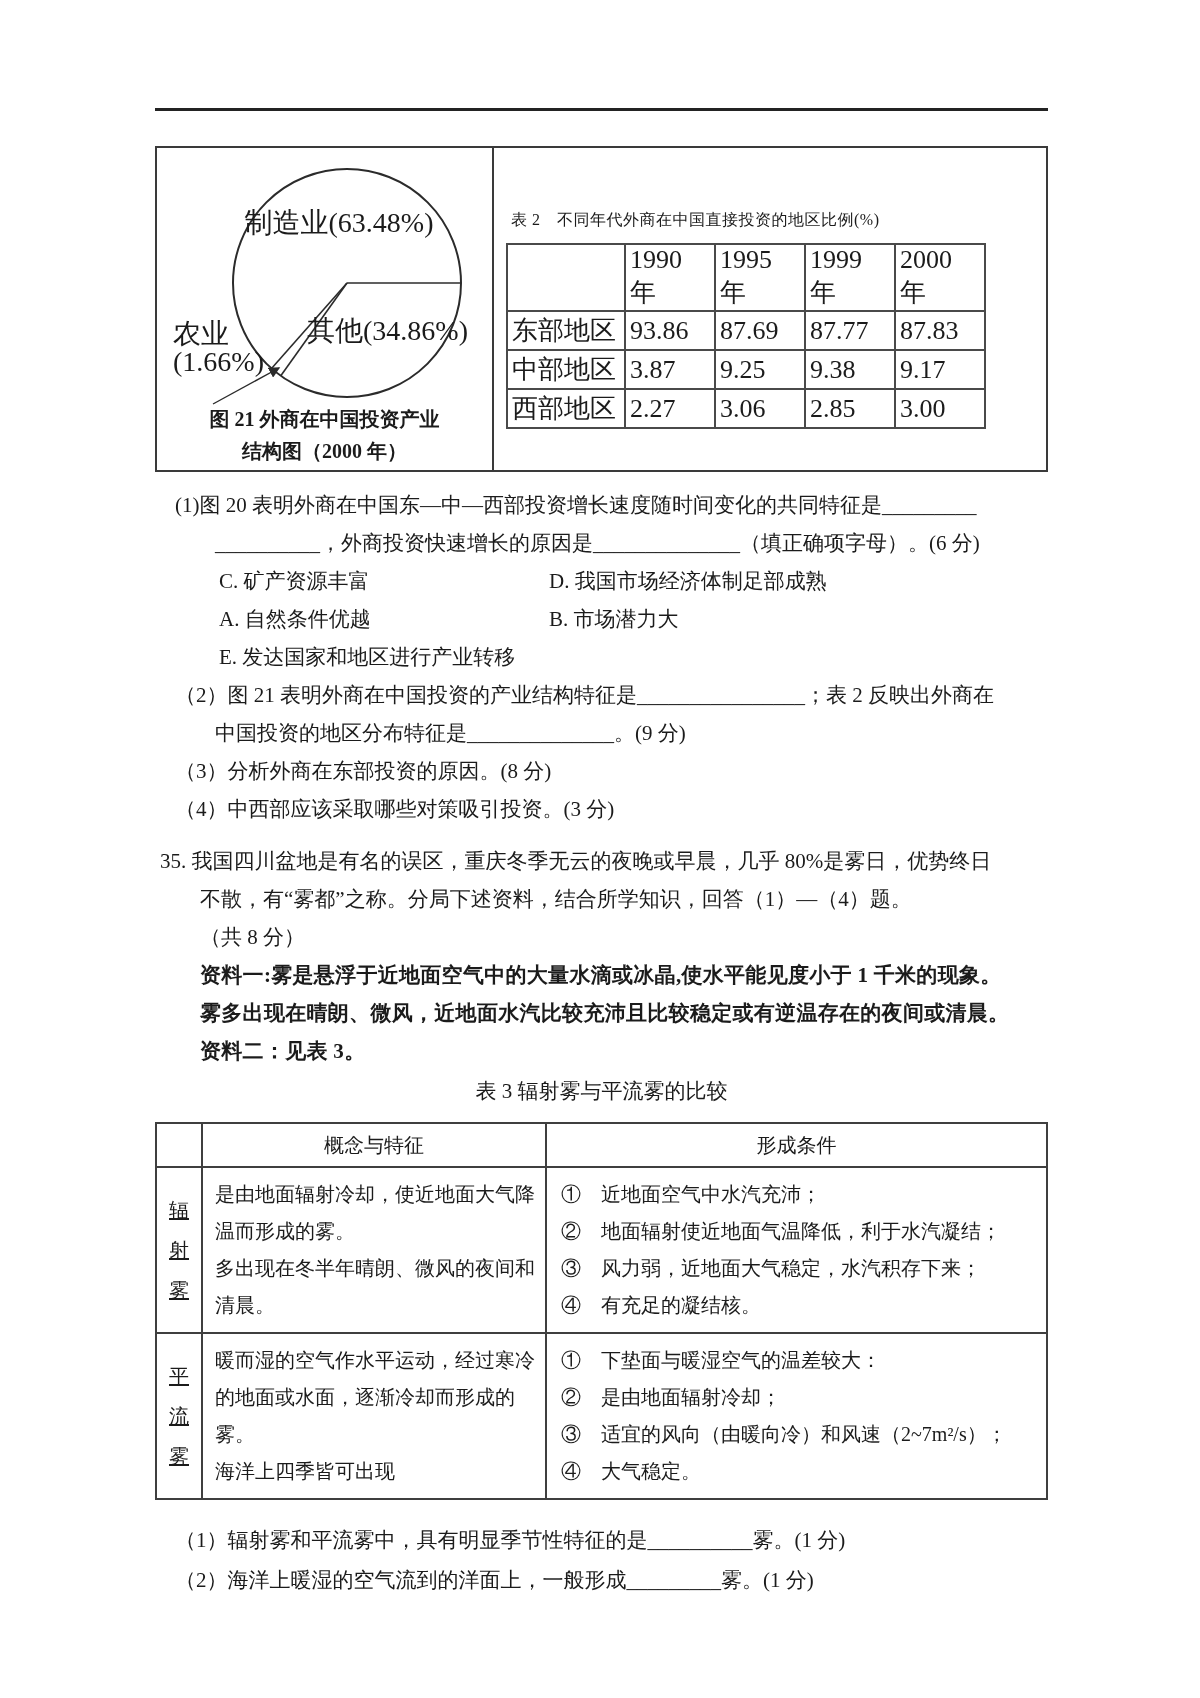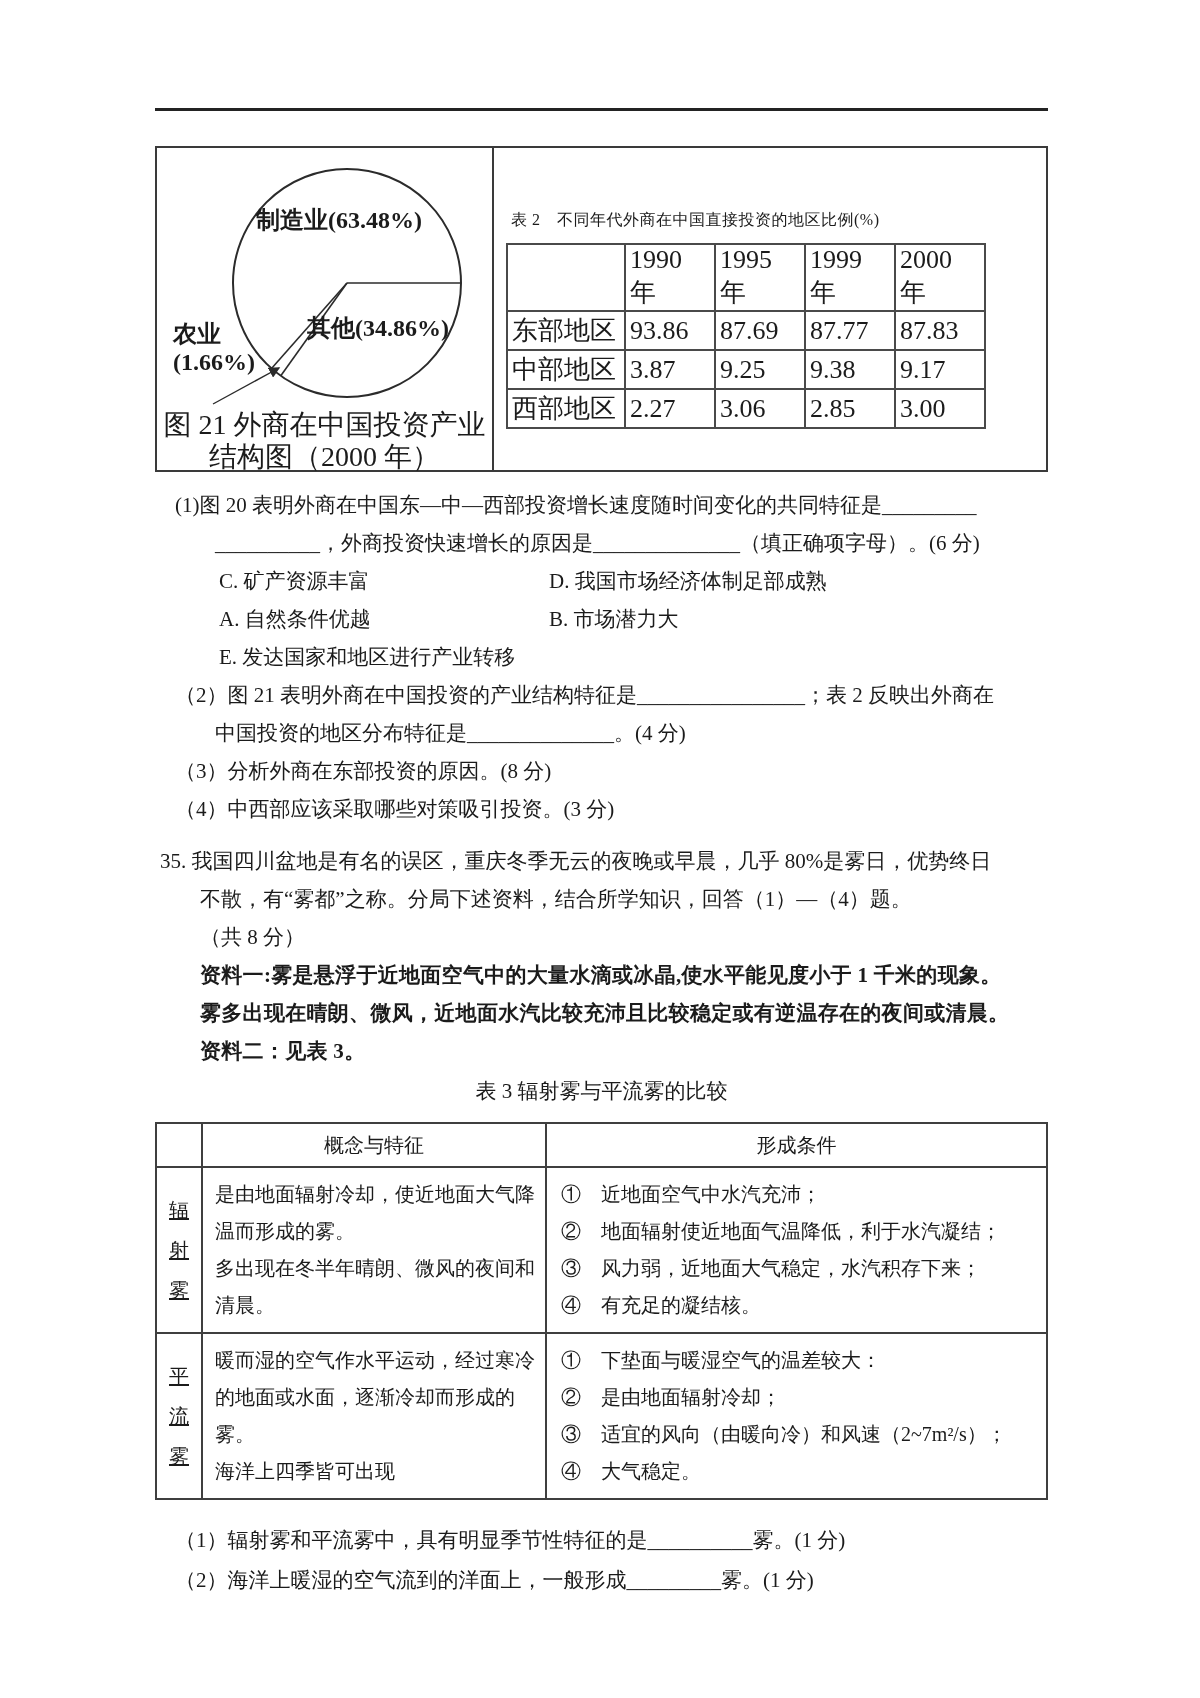--- a/index.html
+++ b/index.html
@@ -8,25 +8,25 @@
     font-family:"Liberation Serif","DejaVu Serif",serif;
     color:#1b1b1b;-webkit-font-smoothing:antialiased;
   }
   .content{width:893px;margin:0 152px 0 155px;}
   .top-rule{margin-top:108px;border-top:3px solid #232323;height:0;}
 
   
   .figure-box{margin-top:35px;border:2px solid #3a3a3a;display:flex;height:322px;background:#fff;}
   .fig-left{width:335px;border-right:2px solid #3a3a3a;position:relative;flex:none;}
   .fig-left svg{display:block;}
-  .pie-label{position:absolute;font-weight:bold;font-size:24px;white-space:nowrap;}
+  .pie-label{position:absolute;font-weight:normal;font-size:28px;white-space:nowrap;}
   .lbl-manu{top:56px;left:72px;width:220px;text-align:center;}
   .lbl-other{top:164px;left:150px;width:180px;text-align:left;}
   .lbl-agri{top:172px;left:16px;text-align:left;line-height:28px;}
-  .fig-caption{position:absolute;left:0;width:100%;text-align:center;font-weight:normal;font-size:28px;}
+  .fig-caption{position:absolute;left:0;width:100%;text-align:center;font-weight:bold;font-size:20px;}
   .cap1{top:258px;}
   .cap2{top:290px;}
 
   .fig-right{flex:1;padding:62px 10px 0 12px;}
   .t2-title{font-size:16px;letter-spacing:.5px;margin:0 0 12px 5px;}
   table.t2{border-collapse:collapse;margin-left:0;}
   table.t2 td{border:2px solid #4a4a4a;font-size:26px;height:37px;padding:0 4px;}
   table.t2 td.rowlab{width:108px;}
   table.t2 td.val{width:80px;}
 
@@ -132,21 +132,21 @@
       <div>D. 我国市场经济体制足部成熟</div>
     </div>
     <div class="optrow">
       <div class="ocell">A. 自然条件优越</div>
       <div>B. 市场潜力大</div>
     </div>
     <div class="optrow">
       <div>E. 发达国家和地区进行产业转移</div>
     </div>
     <div class="qline ind1">（2）图 21 表明外商在中国投资的产业结构特征是________________；表 2 反映出外商在</div>
-    <div class="qline ind2">中国投资的地区分布特征是______________。(4 分)</div>
+    <div class="qline ind2">中国投资的地区分布特征是______________。(9 分)</div>
     <div class="qline ind1">（3）分析外商在东部投资的原因。(8 分)</div>
     <div class="qline ind1">（4）中西部应该采取哪些对策吸引投资。(3 分)</div>
   </div>
 
   <div class="qs">
     <div class="qline q35line">35.  我国四川盆地是有名的误区，重庆冬季无云的夜晚或早晨，几乎 80%是雾日，优势终日</div>
     <div class="qline q35cont">不散，有“雾都”之称。分局下述资料，结合所学知识，回答（1）—（4）题。</div>
     <div class="qline q35cont">（共 8 分）</div>
     <div class="qline material">资料一:雾是悬浮于近地面空气中的大量水滴或冰晶,使水平能见度小于 1 千米的现象。</div>
     <div class="qline material">雾多出现在晴朗、微风，近地面水汽比较充沛且比较稳定或有逆温存在的夜间或清晨。</div>

